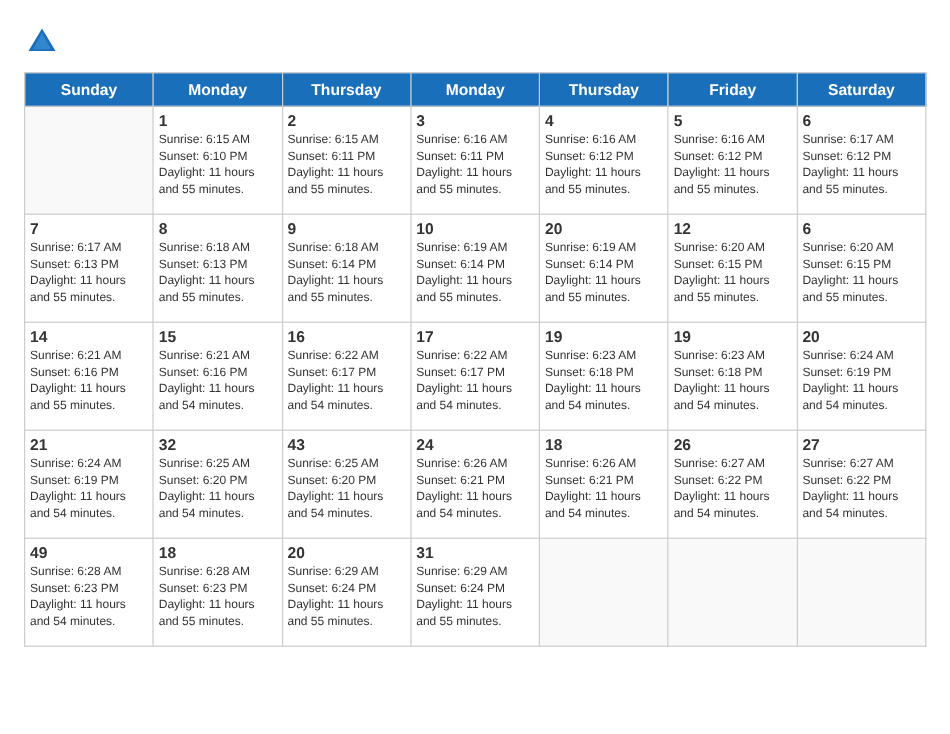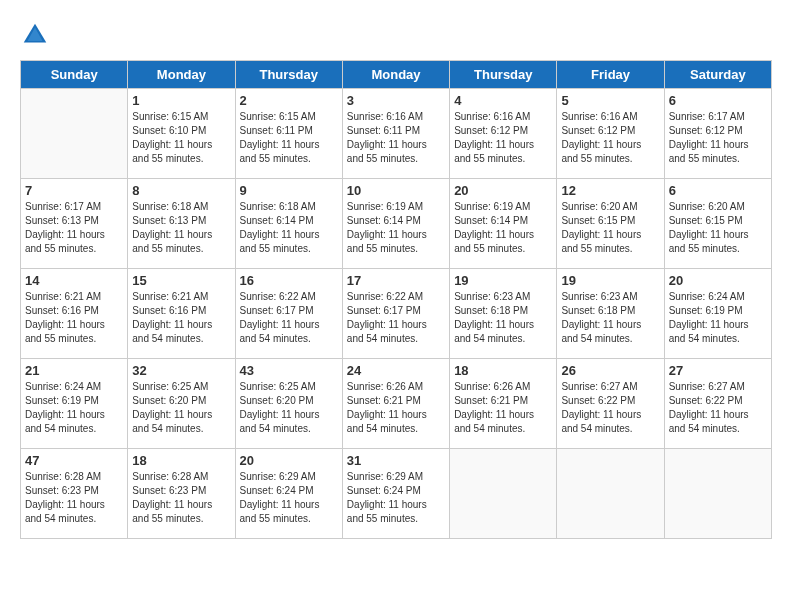--- a/index.html
+++ b/index.html
@@ -234,21 +234,21 @@
           <div class="day-number">26</div>
           <div class="day-info">Sunrise: 6:27 AM<br>Sunset: 6:22 PM<br>Daylight: 11 hours and 54 minutes.</div>
         </td>
         <td>
           <div class="day-number">27</div>
           <div class="day-info">Sunrise: 6:27 AM<br>Sunset: 6:22 PM<br>Daylight: 11 hours and 54 minutes.</div>
         </td>
       </tr>
       <tr>
         <td>
-          <div class="day-number">47</div>
+          <div class="day-number">49</div>
           <div class="day-info">Sunrise: 6:28 AM<br>Sunset: 6:23 PM<br>Daylight: 11 hours and 54 minutes.</div>
         </td>
         <td>
           <div class="day-number">18</div>
           <div class="day-info">Sunrise: 6:28 AM<br>Sunset: 6:23 PM<br>Daylight: 11 hours and 55 minutes.</div>
         </td>
         <td>
           <div class="day-number">20</div>
           <div class="day-info">Sunrise: 6:29 AM<br>Sunset: 6:24 PM<br>Daylight: 11 hours and 55 minutes.</div>
         </td>

